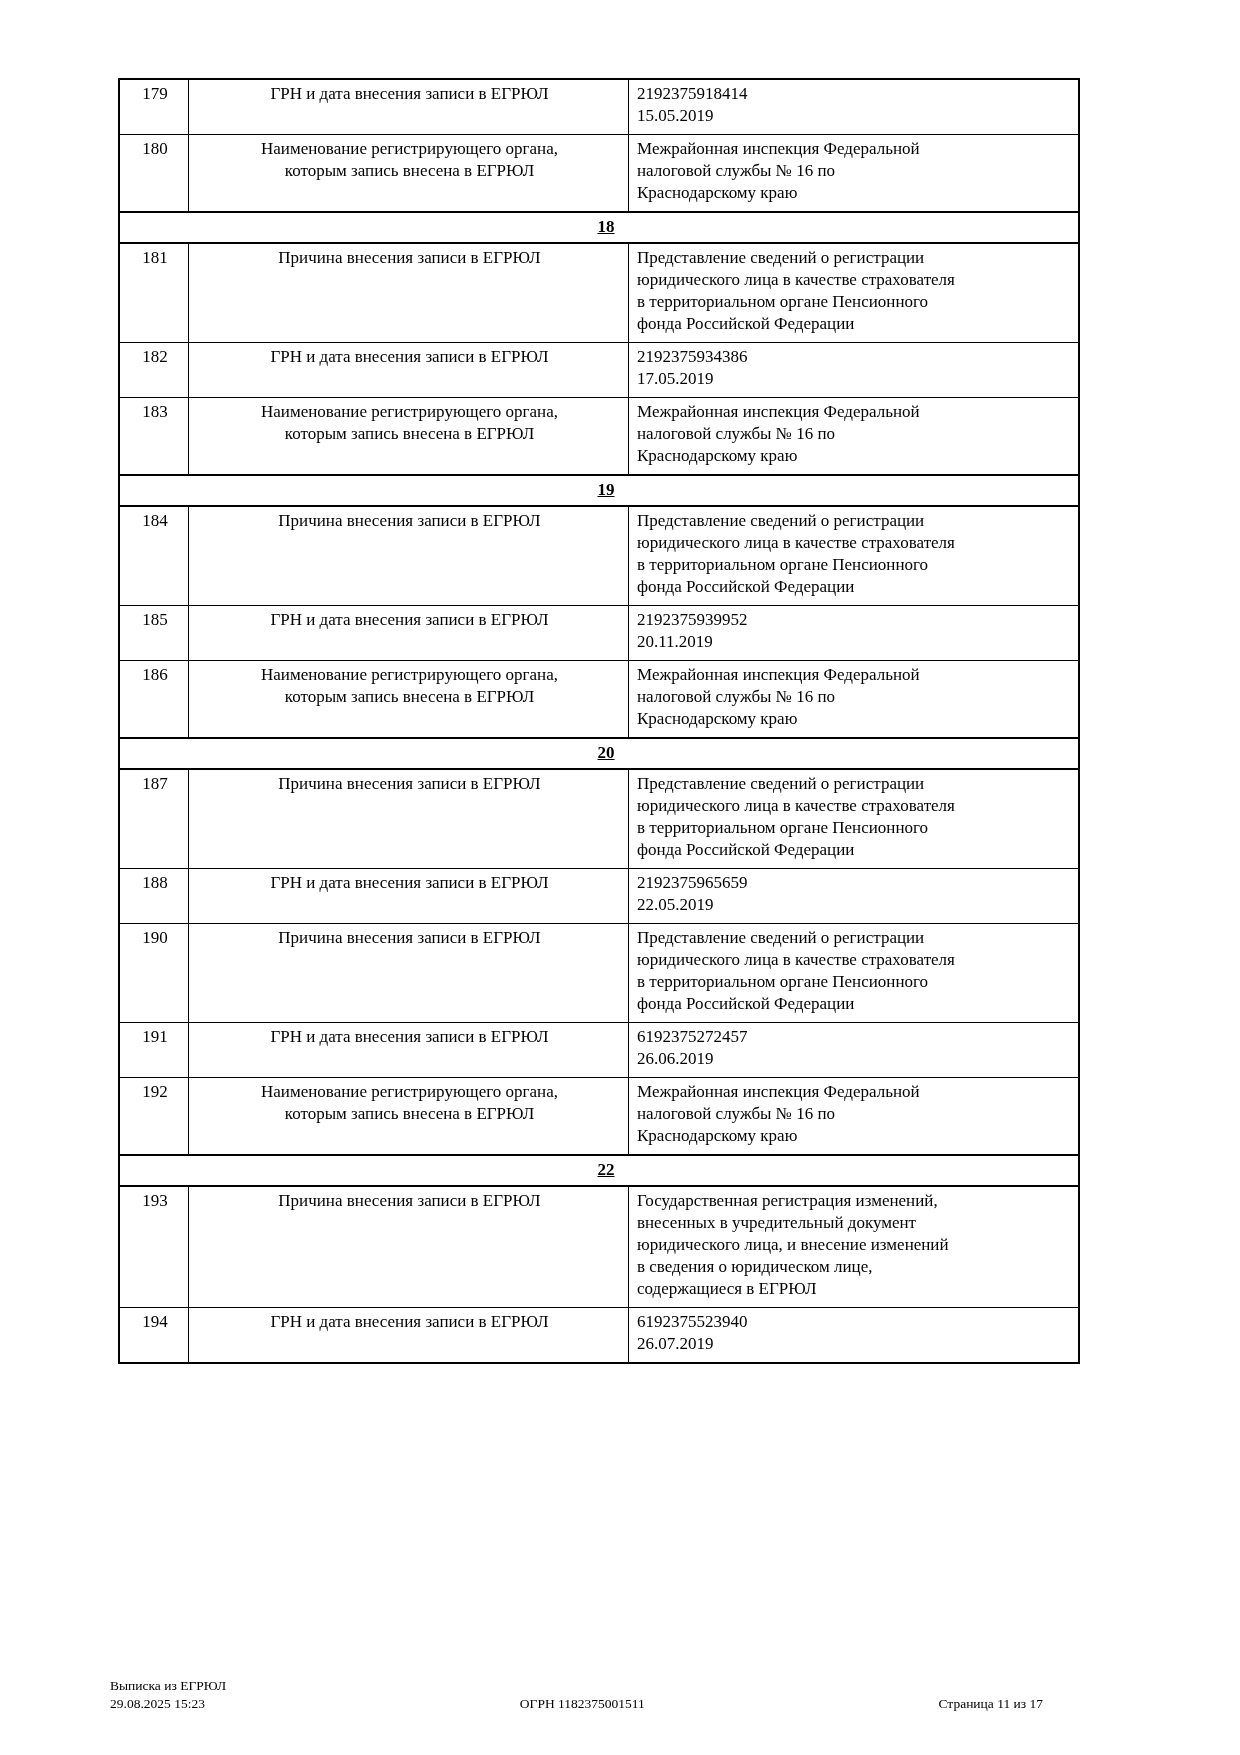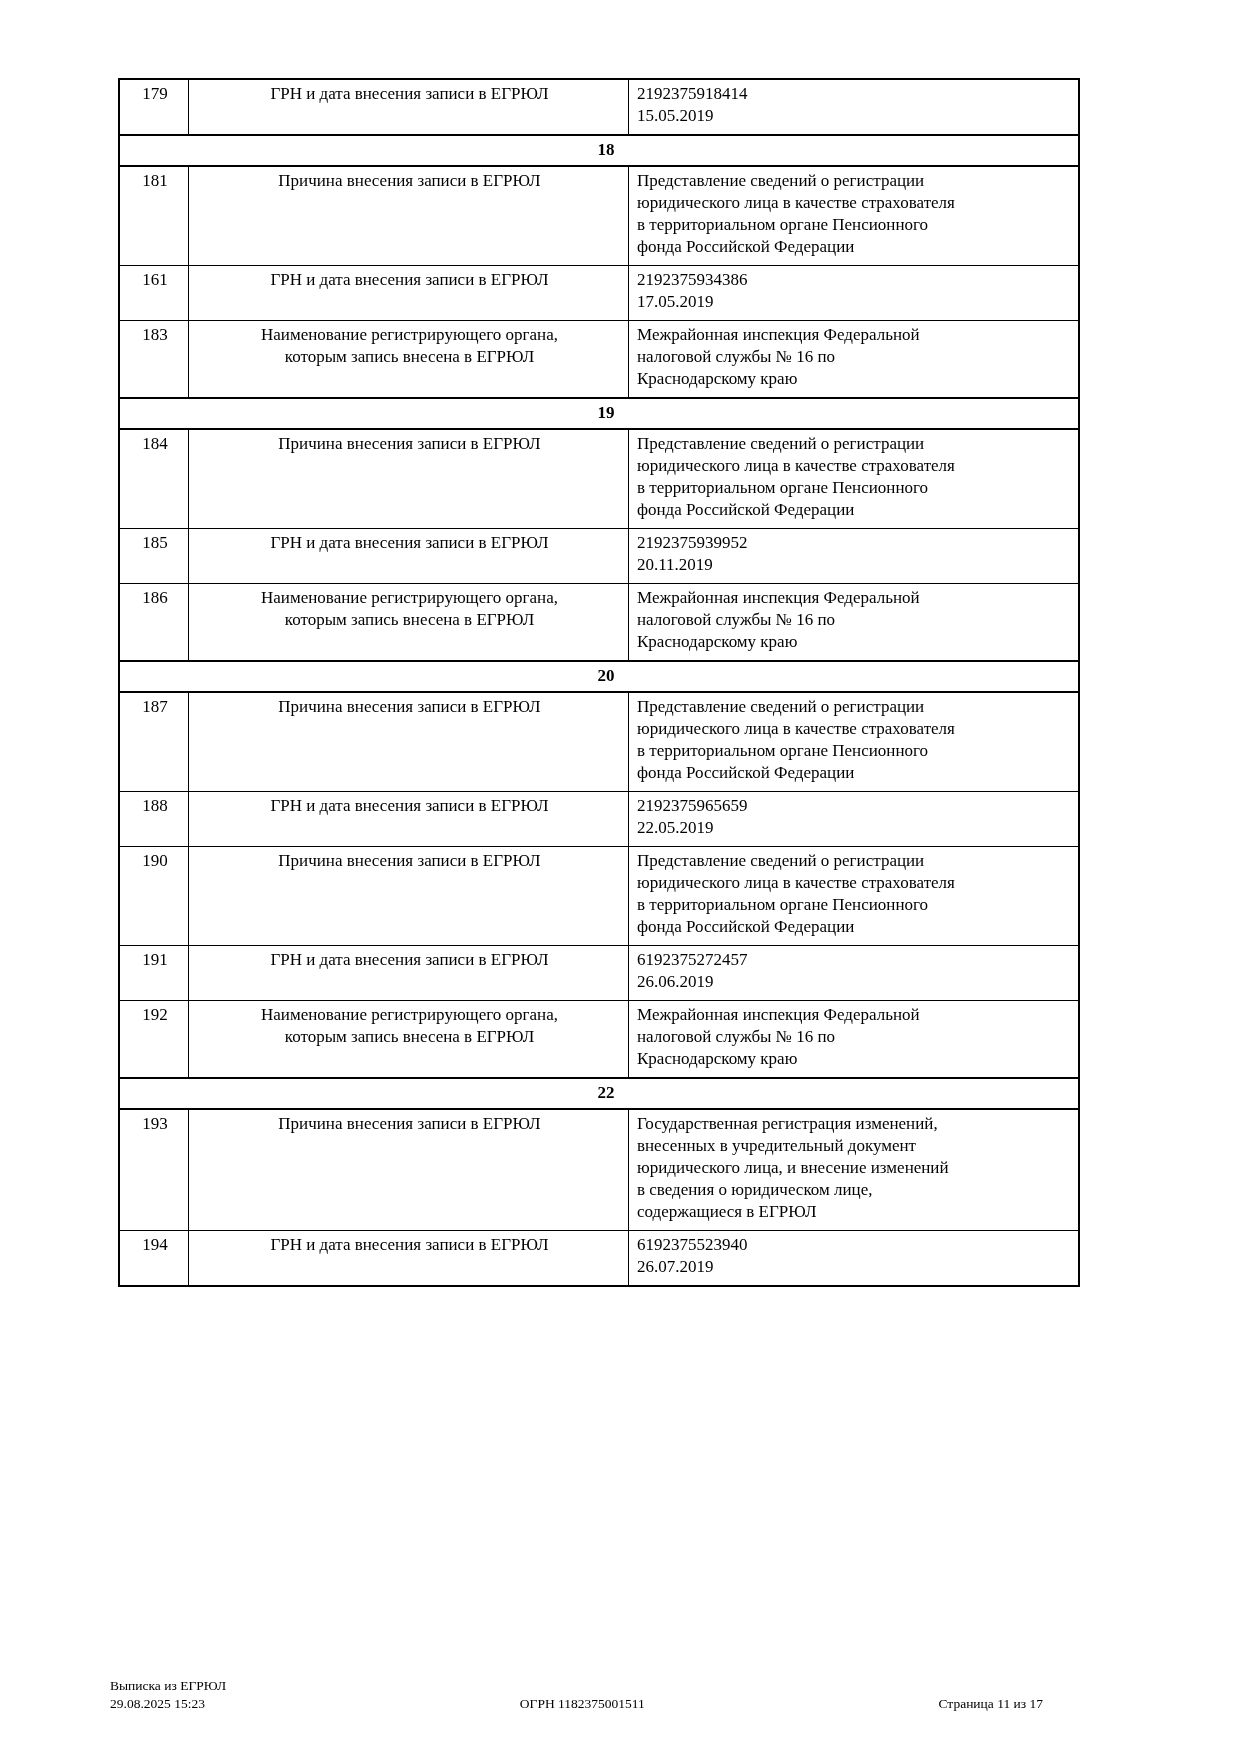--- a/index.html
+++ b/index.html
@@ -42,20 +42,21 @@
   }
   td.label-cell { width: 425px; text-align: center; }
   td.value-cell { width: 435px; }
   tr.section-row td {
     text-align: center;
     font-weight: bold;
     border-top: 2px solid #000;
     border-bottom: 2px solid #000;
     padding: 3px 6px 4px 20px;
     white-space: normal;
+    text-decoration: underline;
   }
   .footer {
     position: absolute;
     left: 110px;
     top: 1672px;
     width: 933px;
     display: flex;
     justify-content: space-between;
     align-items: flex-end;
     font-size: 13.5px;
@@ -69,33 +70,41 @@
 
 <div class="page">
   <table class="registry-table">
     <tbody id="table-body">
         <tr class="data-row">
           <td class="num-cell">179</td>
           <td class="label-cell">ГРН и дата внесения записи в ЕГРЮЛ</td>
           <td class="value-cell">2192375918414
 15.05.2019</td>
         </tr>
+        <tr class="data-row">
+          <td class="num-cell">180</td>
+          <td class="label-cell">Наименование регистрирующего органа,
+которым запись внесена в ЕГРЮЛ</td>
+          <td class="value-cell">Межрайонная инспекция Федеральной
+налоговой службы № 16 по
+Краснодарскому краю</td>
+        </tr>
         <tr class="section-row">
           <td colspan="3">18</td>
         </tr>
         <tr class="data-row">
           <td class="num-cell">181</td>
           <td class="label-cell">Причина внесения записи в ЕГРЮЛ</td>
           <td class="value-cell">Представление сведений о регистрации
 юридического лица в качестве страхователя
 в территориальном органе Пенсионного
 фонда Российской Федерации</td>
         </tr>
         <tr class="data-row">
-          <td class="num-cell">161</td>
+          <td class="num-cell">182</td>
           <td class="label-cell">ГРН и дата внесения записи в ЕГРЮЛ</td>
           <td class="value-cell">2192375934386
 17.05.2019</td>
         </tr>
         <tr class="data-row">
           <td class="num-cell">183</td>
           <td class="label-cell">Наименование регистрирующего органа,
 которым запись внесена в ЕГРЮЛ</td>
           <td class="value-cell">Межрайонная инспекция Федеральной
 налоговой службы № 16 по

